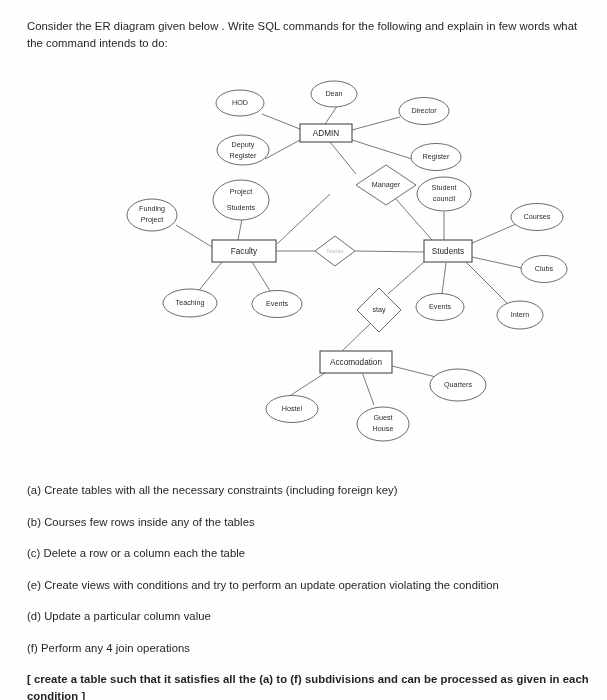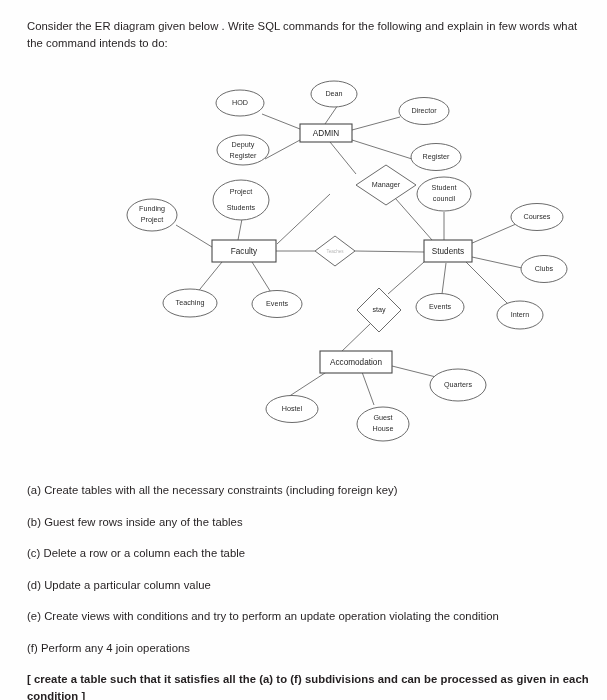--- a/index.html
+++ b/index.html
@@ -257,21 +257,21 @@
       <g>
         <ellipse class="er-ellipse" cx="458" cy="313" rx="28" ry="16"></ellipse>
         <text class="er-label" x="458" y="313.5">Quarters</text>
       </g>
 
     </svg>
   </div>
 
   <div class="tasks">
     <div class="task-line">(a) Create tables with all the necessary constraints (including foreign key)</div>
-    <div class="task-line">(b) Guest few rows inside any of the tables</div>
+    <div class="task-line">(b) Courses few rows inside any of the tables</div>
     <div class="task-line">(c) Delete a row or a column each the table</div>
+    <div class="task-line">(e) Create views with conditions and try to perform an update operation violating the condition</div>
     <div class="task-line">(d) Update a particular column value</div>
-    <div class="task-line">(e) Create views with conditions and try to perform an update operation violating the condition</div>
     <div class="task-line">(f) Perform any 4 join operations</div>
     <div class="task-line note">[ create a table such that it satisfies all the (a) to (f) subdivisions and can be processed as given in each condition ]</div>
   </div>
 
 </div>
 
 </body></html>

